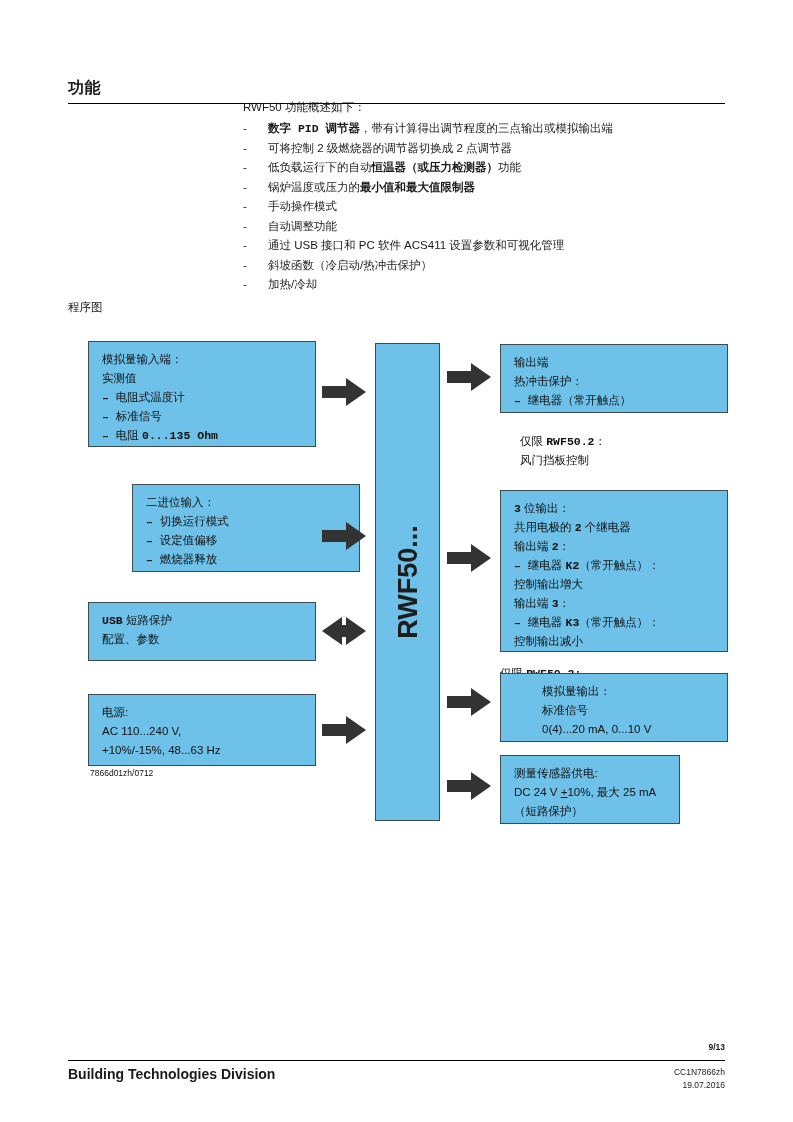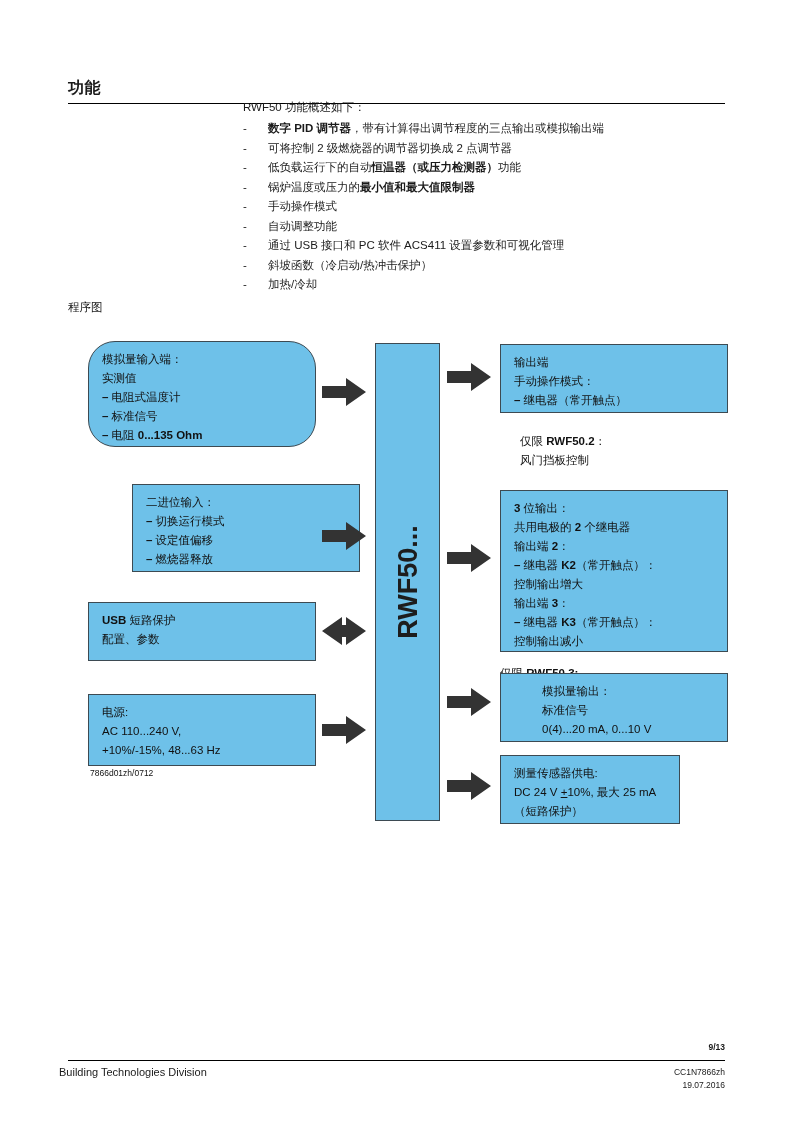--- a/index.html
+++ b/index.html
@@ -54,21 +54,21 @@
     display: flex;
     align-items: flex-start;
   }
   .bullet-dash {
     width: 25px;
     flex: 0 0 25px;
   }
   .bullet-text {
     flex: 1 1 auto;
   }
-  .b { font-weight: bold; }
+  .b { font-weight: bold; font-family: Liberation Mono, monospace; }
 
   
   .section-label {
     position: absolute;
     left: 68px;
     top: 300px;
     font-size: 11.5px;
   }
 
   
@@ -145,23 +145,24 @@
   .footer-rule {
     position: absolute;
     left: 68px;
     top: 1060px;
     width: 657px;
     height: 1.4px;
     background: #000000;
   }
   .footer-left {
     position: absolute;
-    left: 59px;
+    left: 68px;
     top: 1066px;
-    font-size: 11px;
+    font-size: 14px;
+    font-weight: bold;
   }
   .footer-right {
     position: absolute;
     right: 68px;
     top: 1066px;
     font-size: 8.5px;
     text-align: right;
     line-height: 13px;
   }
 </style>
@@ -208,21 +209,21 @@
     <div class="bullet-row">
       <div class="bullet-dash">-</div>
       <div class="bullet-text"><span>加热/冷却</span></div>
     </div>
   </div>
 
 <div class="section-label">程序图</div>
 
 <div class="diagram">
 
-  <div class="dbox" id="box-in-0" style="left:88px; top:341px; width:228px; height:106px;border-radius:27px;">
+  <div class="dbox" id="box-in-0" style="left:88px; top:341px; width:228px; height:106px;">
       <div class="ln"><span>模拟量输入端：</span></div>
       <div class="ln"><span>实测值</span></div>
       <div class="ln"><span class="b">– </span><span>电阻式温度计</span></div>
       <div class="ln"><span class="b">– </span><span>标准信号</span></div>
       <div class="ln"><span class="b">– </span><span>电阻 </span><span class="b">0...135 Ohm</span></div>
     </div>
 
   <div class="dbox" id="box-in-1" style="left:88px; top:484px; width:228px; height:88px;margin-left:44px;">
       <div class="ln"><span>二进位输入：</span></div>
       <div class="ln"><span class="b">– </span><span>切换运行模式</span></div>
@@ -284,21 +285,21 @@
       </svg>
   </div>
   <div class="arrow" style="left:447px; top:771px;">
     <svg viewBox="0 0 44 30" preserveAspectRatio="none">
         <polygon points="0,9 24,9 24,1 44,15 24,29 24,21 0,21" fill="#333333"></polygon>
       </svg>
   </div>
 
   <div class="dbox" id="box-out-0" style="left:500px; top:344px; width:228px; height:69px;">
       <div class="ln"><span>输出端</span></div>
-      <div class="ln"><span>手动操作模式：</span></div>
+      <div class="ln"><span>热冲击保护：</span></div>
       <div class="ln"><span class="b">– </span><span>继电器（常开触点）</span></div>
     </div>
 
   <div class="note" id="note-0" style="left:520px; top:432px;">
       <div class="ln"><span>仅限 </span><span class="b">RWF50.2</span><span>：</span></div>
       <div class="ln"><span>风门挡板控制</span></div>
     </div>
 
   <div class="dbox" id="box-out-1" style="left:500px; top:490px; width:228px; height:162px;">
       <div class="ln"><span class="b">3</span><span> 位输出：</span></div>

